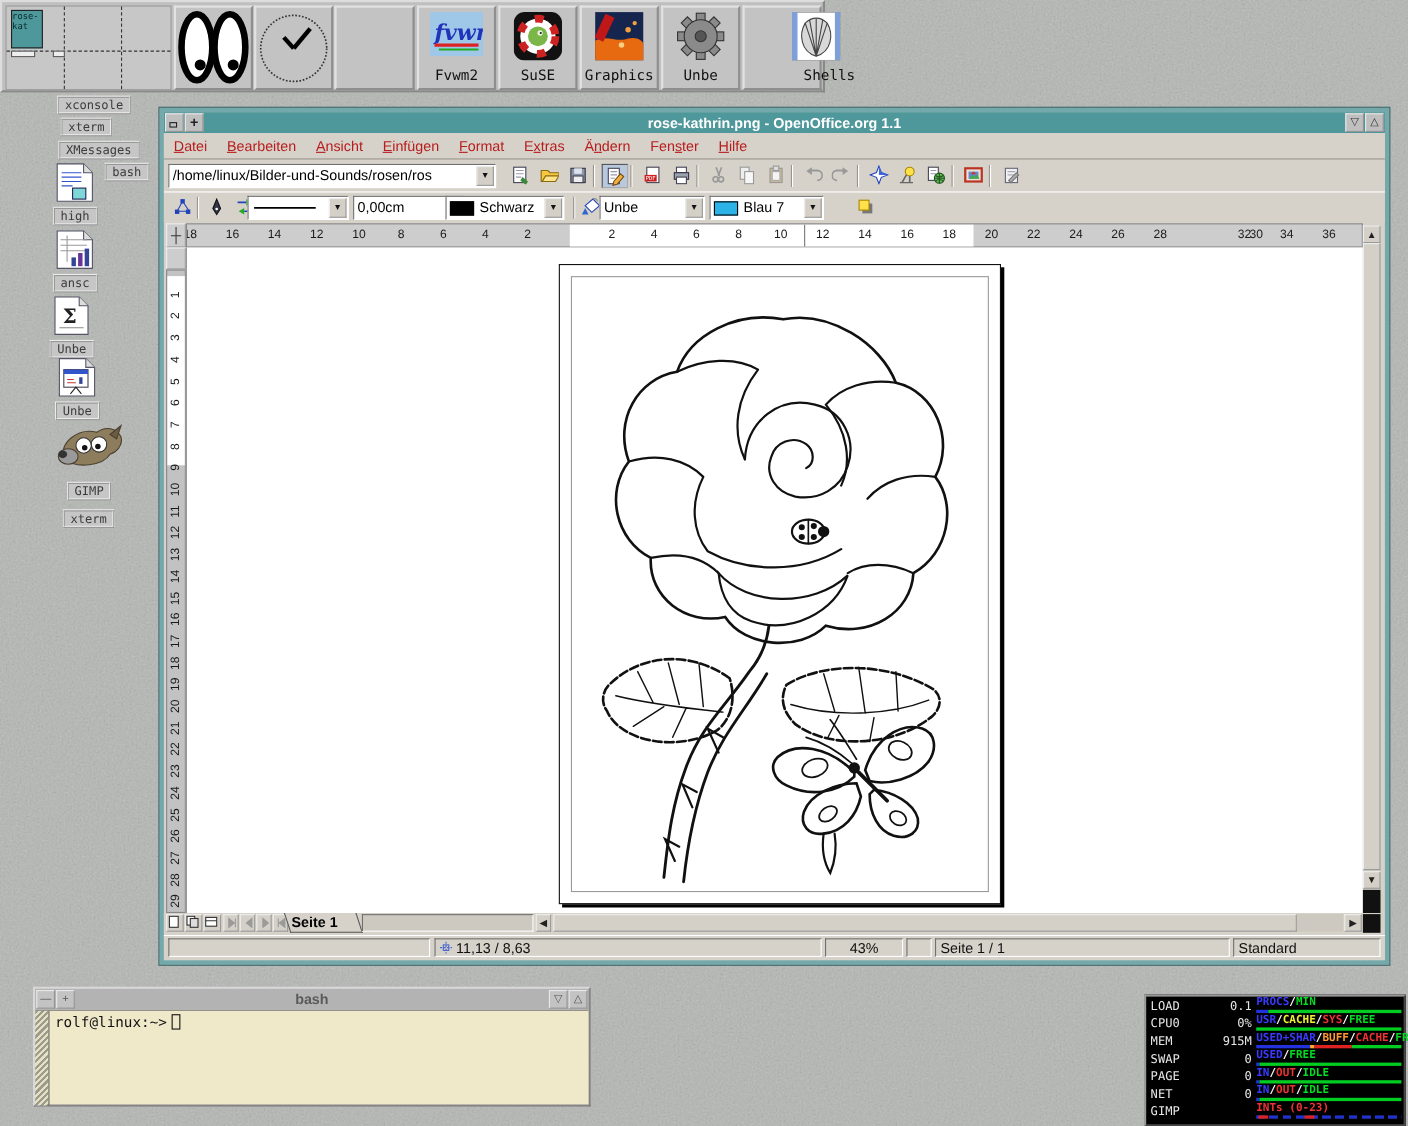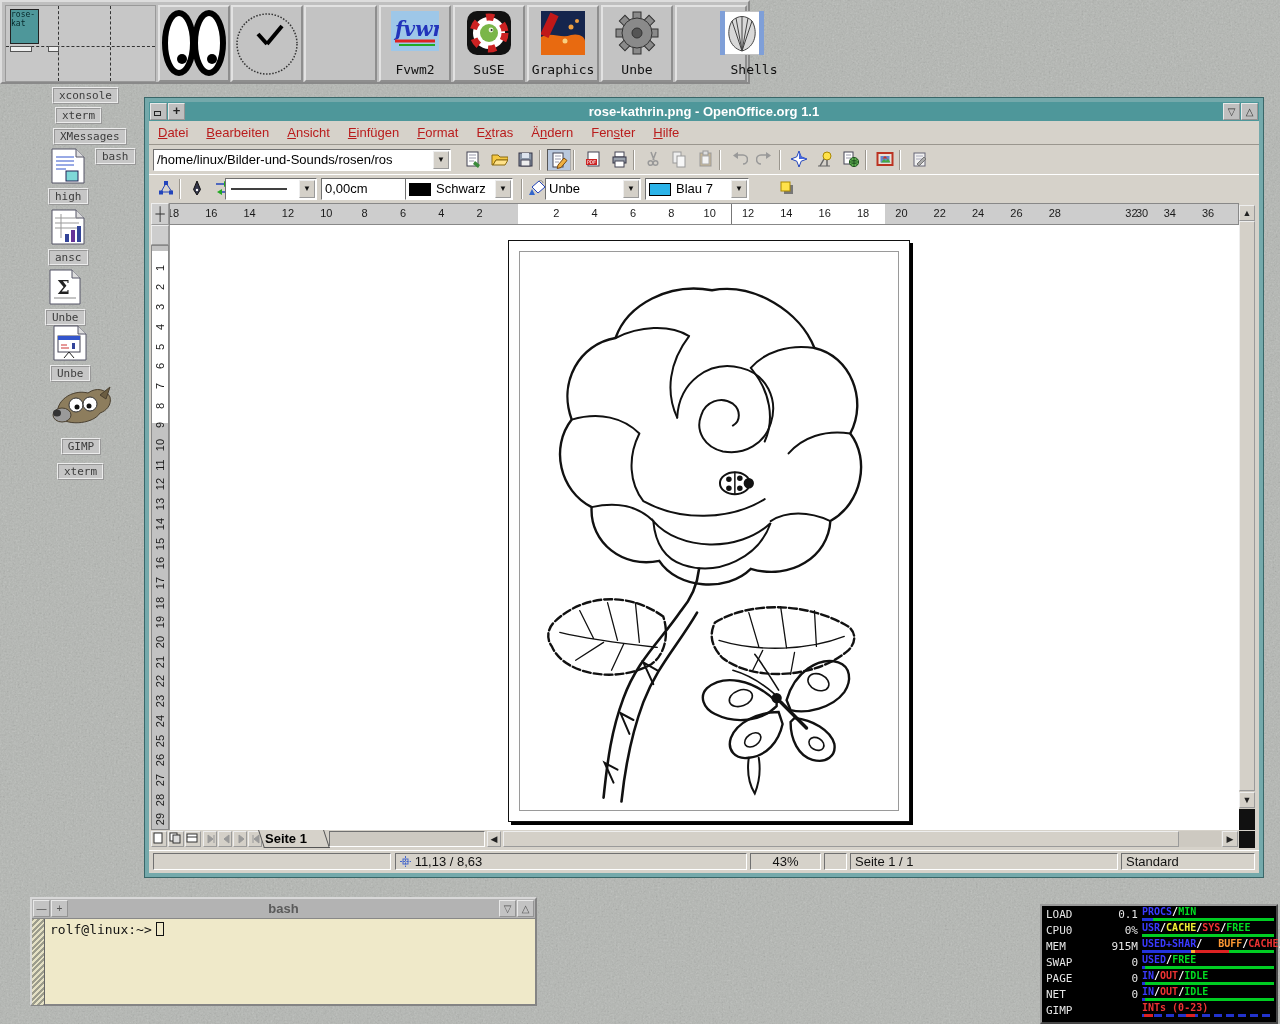--- a/index.html
+++ b/index.html
@@ -596,21 +596,21 @@
         <div class="slegend"><span style="color: rgb(58, 58, 255);">USR</span><span style="color: rgb(255, 255, 255);">/</span><span style="color: rgb(238, 238, 51);">CACHE</span><span style="color: rgb(255, 255, 255);">/</span><span style="color: rgb(238, 51, 51);">SYS</span><span style="color: rgb(255, 255, 255);">/</span><span style="color: rgb(0, 221, 34);">FREE</span></div>
         <div class="sbar">
           <div class="seg" style="background: rgb(0, 204, 34); width: 100%;"></div>
         </div>
       </div>
     </div>
     <div class="srow">
       <span class="slabel">MEM</span>
       <span class="sval">915M</span>
       <div class="smeter">
-        <div class="slegend"><span style="color: rgb(58, 58, 255);">USED+SHAR</span><span style="color: rgb(255, 255, 255);">/</span><span style="color: rgb(255, 153, 51); margin-left: 16px;">BUFF</span><span style="color: rgb(255, 255, 255);">/</span><span style="color: rgb(238, 51, 51);">CACHE</span><span style="color: rgb(255, 255, 255);">/</span><span style="color: rgb(0, 221, 34);">FREE</span></div>
+        <div class="slegend"><span style="color: rgb(58, 58, 255);">USED+SHAR</span><span style="color: rgb(255, 255, 255);">/</span><span style="color: rgb(255, 153, 51);">BUFF</span><span style="color: rgb(255, 255, 255);">/</span><span style="color: rgb(238, 51, 51);">CACHE</span><span style="color: rgb(255, 255, 255);">/</span><span style="color: rgb(0, 221, 34);">FREE</span></div>
         <div class="sbar">
           <div class="seg" style="background: rgb(34, 51, 221); width: 37%;"></div>
           <div class="seg" style="background: rgb(255, 170, 51); width: 3%;"></div>
           <div class="seg" style="background: rgb(221, 34, 34); width: 26%;"></div>
           <div class="seg" style="background: rgb(0, 204, 34); width: 34%;"></div>
         </div>
       </div>
     </div>
     <div class="srow">
       <span class="slabel">SWAP</span>

